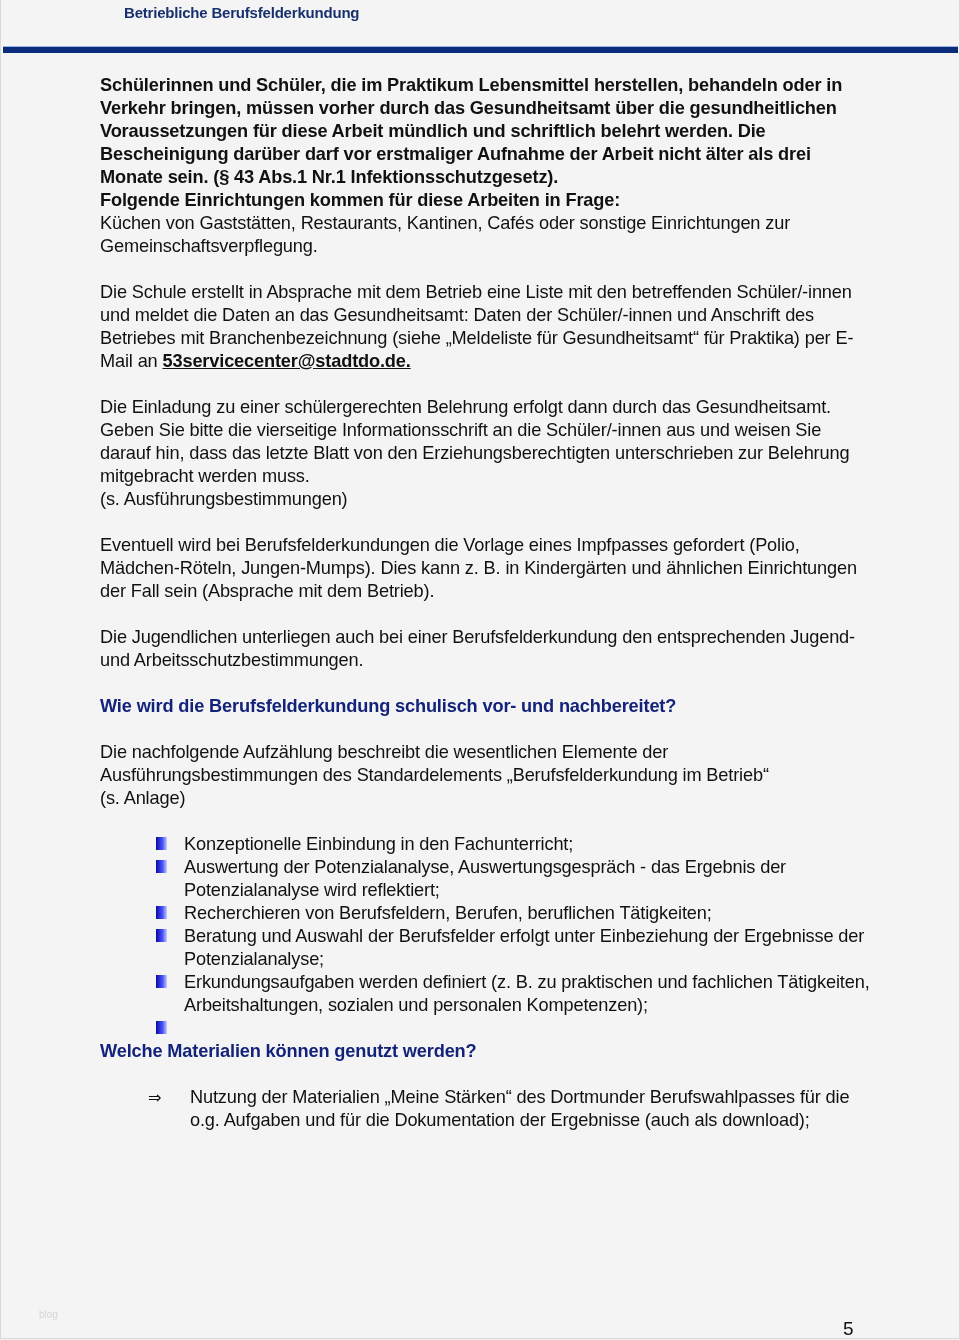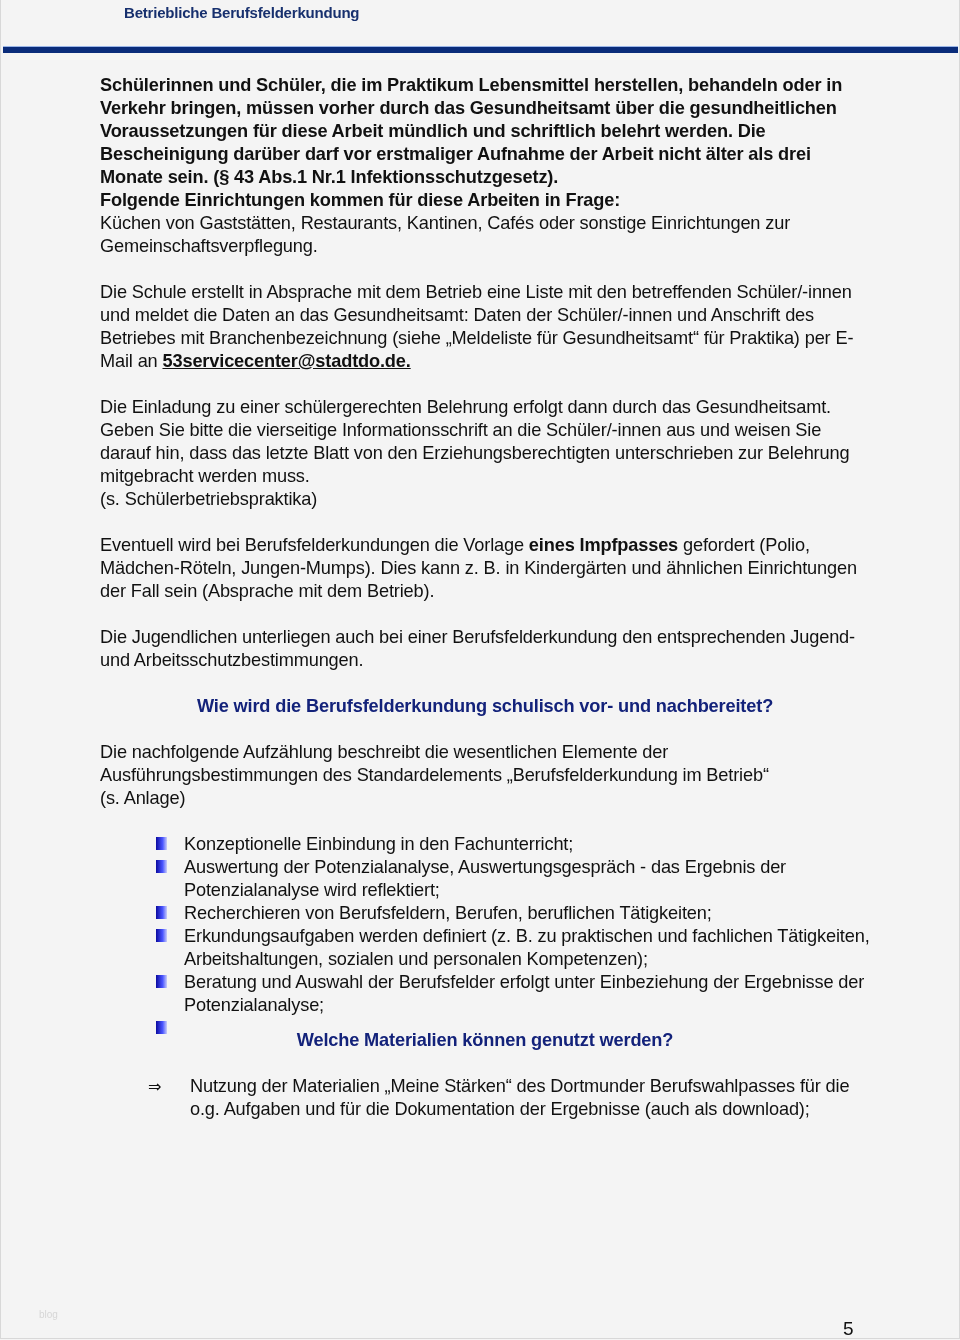--- a/index.html
+++ b/index.html
@@ -23,26 +23,25 @@
     }
     .content {
       position: absolute; left: 99px; top: 74px; width: 770px;
       font-size: 18.2px; line-height: 23px; letter-spacing: -0.15px;
     }
     .content p { margin: 0 0 23px 0; }
     .content p.tight { margin: 0; font-weight: bold; }
     .h2 {
       font-weight: bold; color: #13227a; margin: 0 0 23px 0;
       font-size: 18.2px;
-      text-align: center;
     }
     .email { font-weight: bold; text-decoration: underline; color: #111; }
-    .bold { font-weight: bold; }
+    .bold { font-weight: normal; }
     ul.bullets {
-      list-style: none; margin: 0 0 12px 0; padding: 0 0 0 84px;
+      list-style: none; margin: 0 0 23px 0; padding: 0 0 0 84px;
     }
     ul.bullets li { position: relative; padding-left: 0; }
     ul.bullets li .bullet {
       position: absolute; left: -28px; top: 4px; width: 11px; height: 13px;
       background: linear-gradient(to right, #0a0aa0, #4a55ff 60%, #c9cdfa);
     }
     ul.arrows {
       list-style: none; margin: 0; padding: 0 0 0 90px;
     }
     ul.arrows li { position: relative; }
@@ -64,36 +63,36 @@
   <div class="header-title">Betriebliche Berufsfelderkundung</div>
   <div class="header-rule"></div>
 
   <div class="content">
     <p class="tight">Schülerinnen und Schüler, die im Praktikum Lebensmittel herstellen, behandeln oder in Verkehr bringen, müssen vorher durch das Gesundheitsamt über die gesundheitlichen Voraussetzungen für diese Arbeit mündlich und schriftlich belehrt werden. Die Bescheinigung darüber darf vor erstmaliger Aufnahme der Arbeit nicht älter als drei Monate sein. (§ 43 Abs.1 Nr.1 Infektionsschutzgesetz).</p>
     <p class="tight">Folgende Einrichtungen kommen für diese Arbeiten in Frage:</p>
     <p>Küchen von Gaststätten, Restaurants, Kantinen, Cafés oder sonstige Einrichtungen zur Gemeinschaftsverpflegung.</p>
 
     <p><span>Die Schule erstellt in Absprache mit dem Betrieb eine Liste mit den betreffenden Schüler/-innen und meldet die Daten an das Gesundheitsamt: Daten der Schüler/-innen und Anschrift des Betriebes mit Branchenbezeichnung (siehe „Meldeliste für Gesundheitsamt“ für Praktika) per E-Mail an </span><span class="email">53servicecenter@stadtdo.de.</span></p>
 
-    <p><span>Die Einladung zu einer schülergerechten Belehrung erfolgt dann durch das Gesundheitsamt. Geben Sie bitte die vierseitige Informationsschrift an die Schüler/-innen aus und weisen Sie darauf hin, dass das letzte Blatt von den Erziehungsberechtigten unterschrieben zur Belehrung mitgebracht werden muss.</span><br><span> (s. Schülerbetriebspraktika)</span></p>
+    <p><span>Die Einladung zu einer schülergerechten Belehrung erfolgt dann durch das Gesundheitsamt. Geben Sie bitte die vierseitige Informationsschrift an die Schüler/-innen aus und weisen Sie darauf hin, dass das letzte Blatt von den Erziehungsberechtigten unterschrieben zur Belehrung mitgebracht werden muss.</span><br><span> (s. Ausführungsbestimmungen)</span></p>
 
     <p><span>Eventuell wird bei  Berufsfelderkundungen die Vorlage </span><span class="bold">eines Impfpasses</span><span> gefordert (Polio, Mädchen-Röteln, Jungen-Mumps). Dies kann z. B. in Kindergärten und ähnlichen Einrichtungen der Fall sein (Absprache mit dem Betrieb).</span></p>
 
     <p>Die Jugendlichen unterliegen auch bei einer Berufsfelderkundung den entsprechenden Jugend- und Arbeitsschutzbestimmungen.</p>
 
     <div class="h2">Wie wird die Berufsfelderkundung schulisch vor- und nachbereitet?</div>
 
     <p><span>Die nachfolgende Aufzählung beschreibt die wesentlichen Elemente der Ausführungsbestimmungen des Standardelements „Berufsfelderkundung im Betrieb“</span><br><span>(s. Anlage)</span></p>
 
     <ul class="bullets">
       <li><span class="bullet"></span><span>Konzeptionelle Einbindung in den Fachunterricht;</span></li>
       <li><span class="bullet"></span><span>Auswertung der Potenzialanalyse, Auswertungsgespräch - das Ergebnis der Potenzialanalyse wird reflektiert;</span></li>
       <li><span class="bullet"></span><span>Recherchieren von Berufsfeldern, Berufen, beruflichen Tätigkeiten;</span></li>
+      <li><span class="bullet"></span><span>Beratung und Auswahl der Berufsfelder erfolgt unter Einbeziehung der Ergebnisse der Potenzialanalyse;</span></li>
       <li><span class="bullet"></span><span>Erkundungsaufgaben werden definiert (z. B. zu praktischen und fachlichen Tätigkeiten, Arbeitshaltungen, sozialen und personalen Kompetenzen);</span></li>
-      <li><span class="bullet"></span><span>Beratung und Auswahl der Berufsfelder erfolgt unter Einbeziehung der Ergebnisse der Potenzialanalyse;</span></li>
       <li><span class="bullet"></span></li>
     </ul>
 
     <div class="h2">Welche Materialien können genutzt werden?</div>
 
     <ul class="arrows">
       <li><span class="arrow">⇒</span><span>Nutzung der Materialien „Meine Stärken“ des Dortmunder Berufswahlpasses für die o.g. Aufgaben und für die Dokumentation der Ergebnisse (auch als download);</span></li>
     </ul>
   </div>
 

